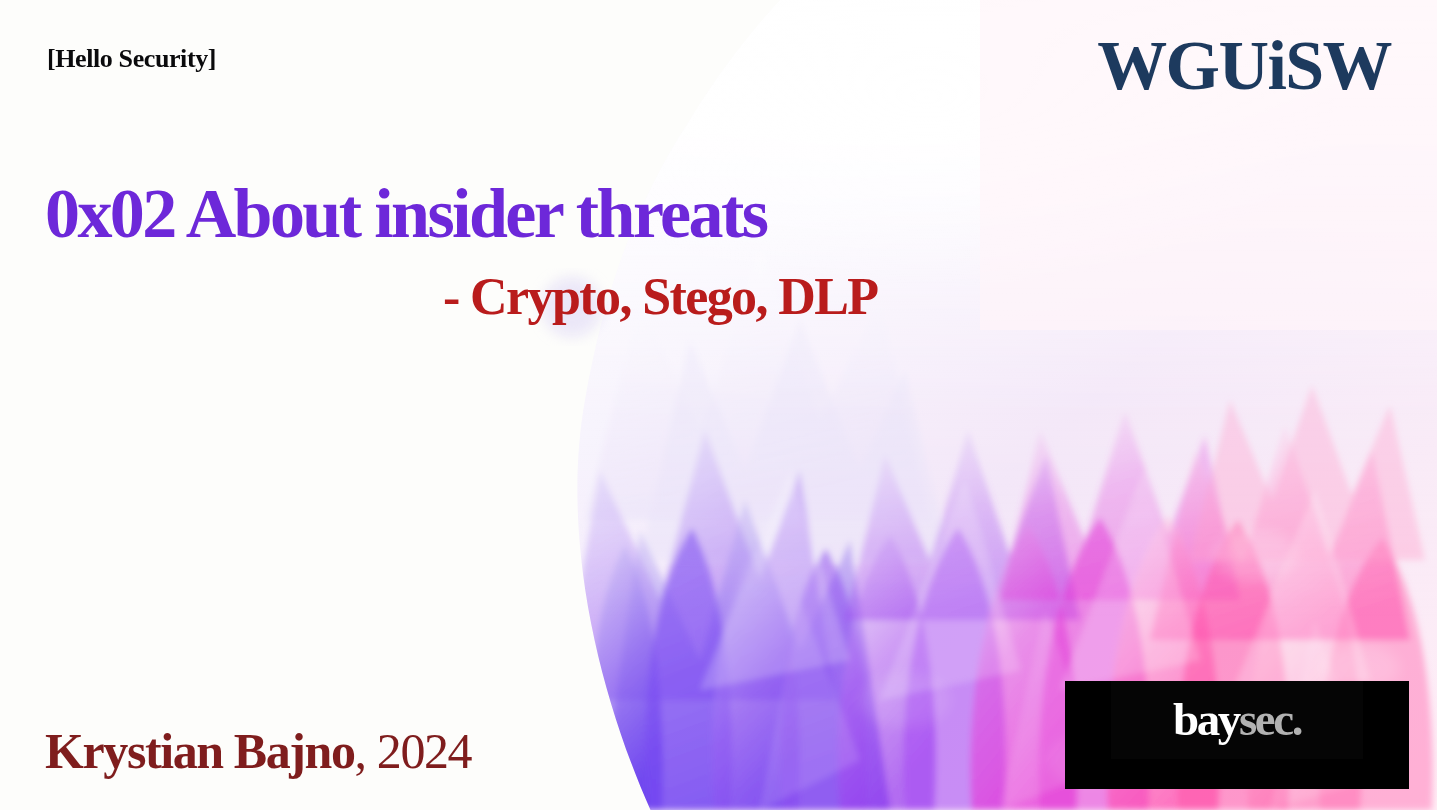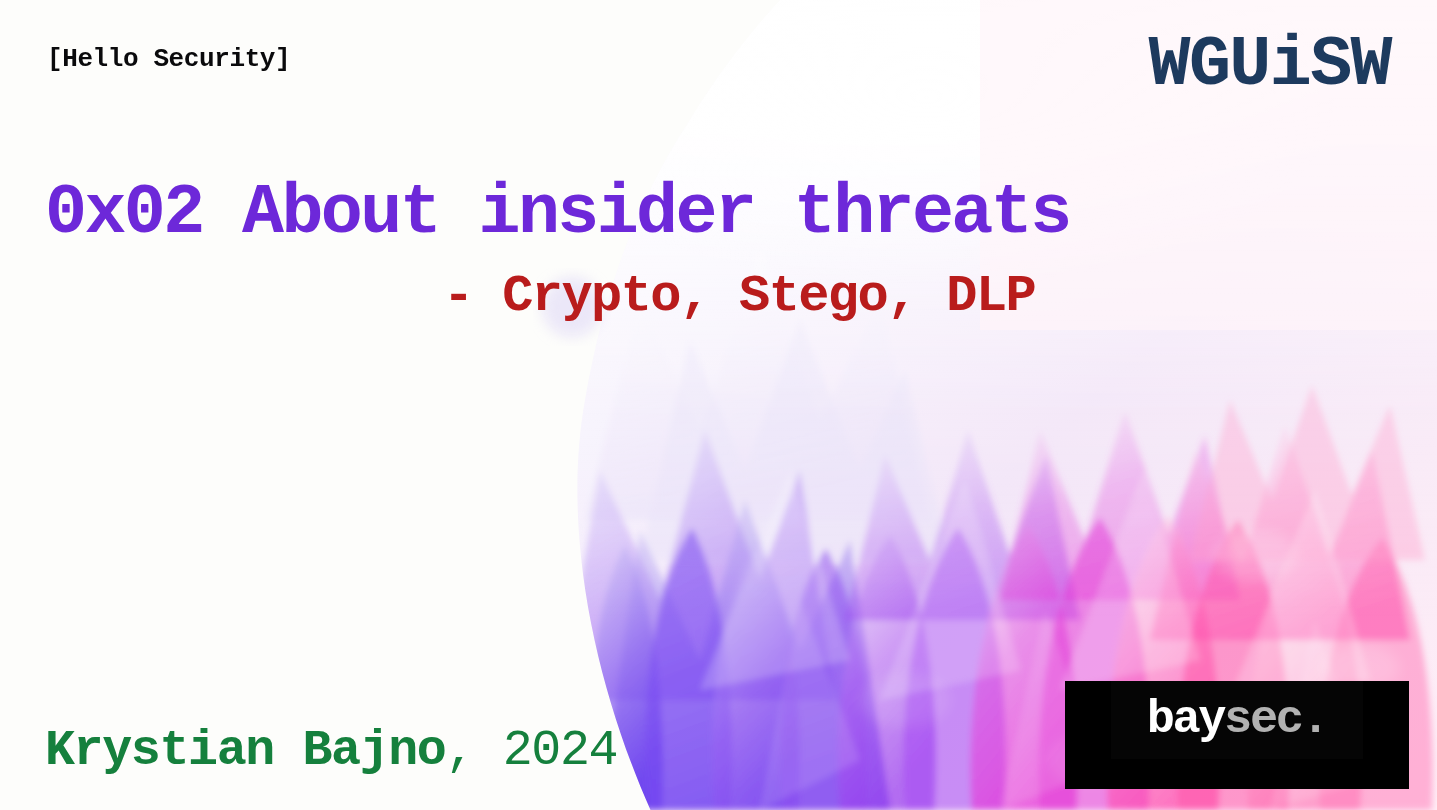--- a/index.html
+++ b/index.html
@@ -7,21 +7,21 @@
     margin: 0;
     padding: 0;
     background: #ffffff;
   }
   #slide {
     position: relative;
     width: 1437px;
     height: 810px;
     overflow: hidden;
     background: #fdfdfb;
-    font-family: Liberation Mono, monospace;
+    font-family: Liberation Serif, serif;
     -webkit-font-smoothing: antialiased;
   }
 
   
   #floral-art {
     position: absolute;
     left: 0;
     top: 0;
     width: 1437px;
     height: 810px;
@@ -79,21 +79,21 @@
     color: #b91c1c;
     white-space: nowrap;
   }
 
   .author-line {
     position: absolute;
     left: 45px;
     top: 722px;
     font-size: 50px;
     letter-spacing: -1.4px;
-    color: #15803d;
+    color: #7f1d1d;
     white-space: nowrap;
   }
   .author-name { font-weight: 700; }
   .author-year { font-weight: 400; }
 
   
   .baysec-box {
     position: absolute;
     left: 1065px;
     top: 681px;

